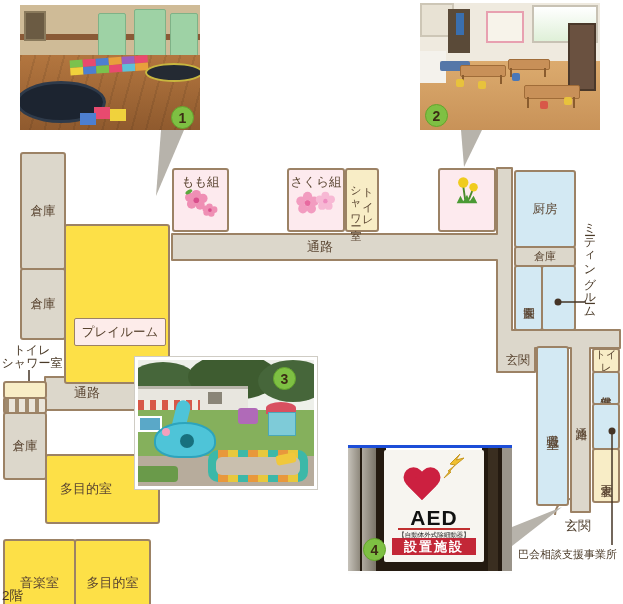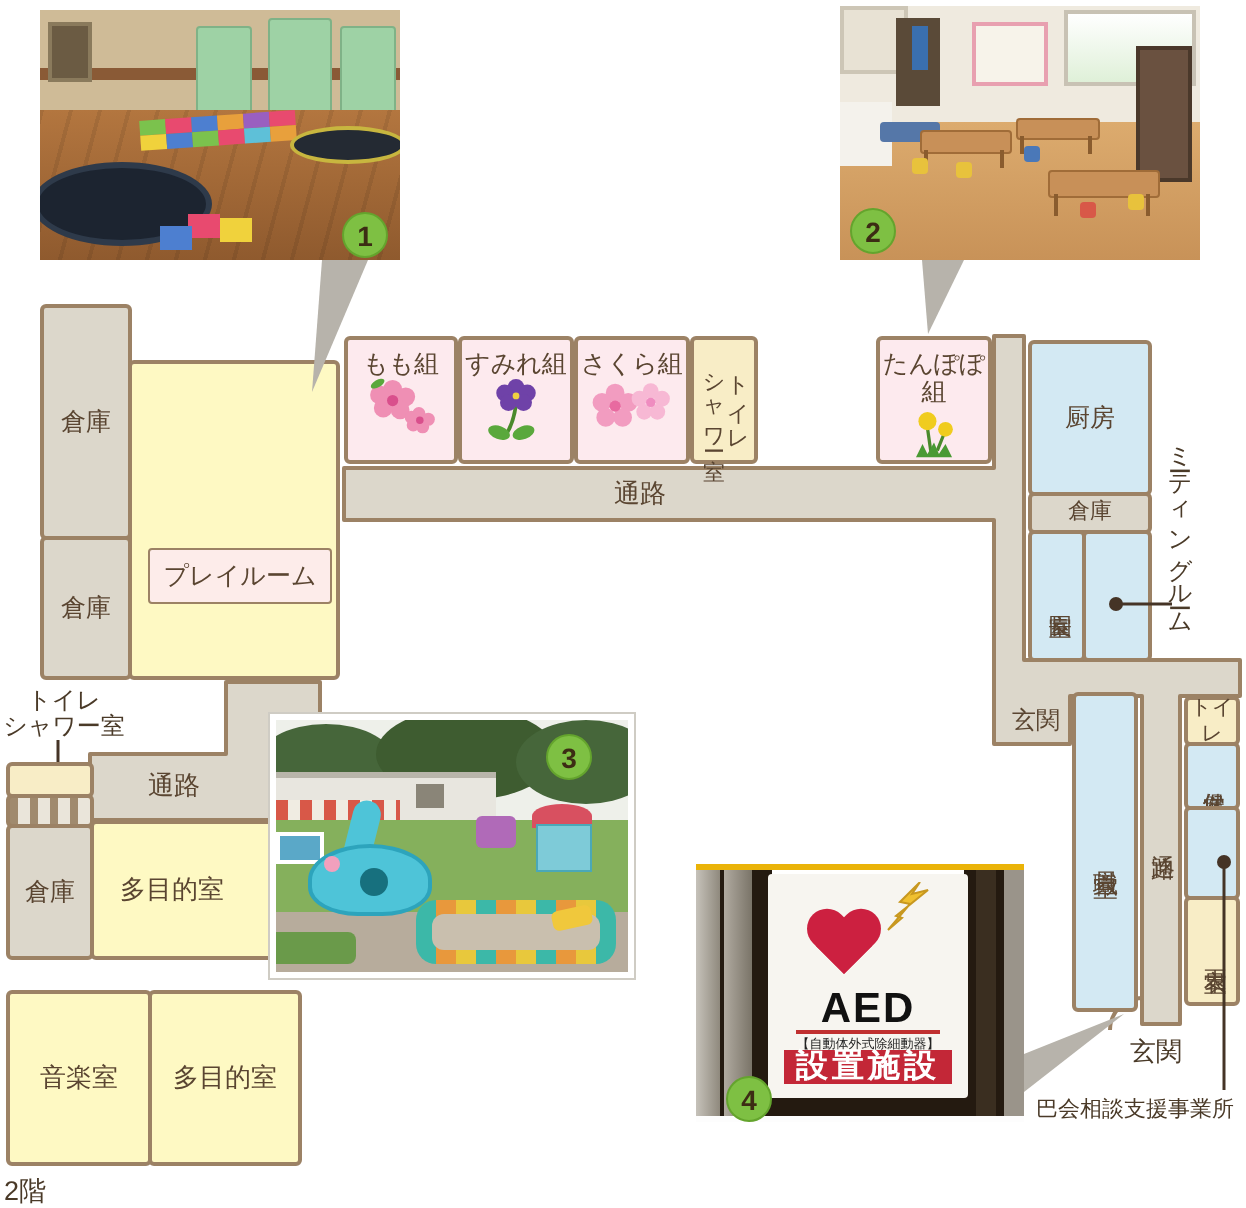--- a/index.html
+++ b/index.html
@@ -4,21 +4,21 @@
 <style>
   html,body{margin:0;padding:0;background:#ffffff;}
   .stage{position:relative;width:623px;height:604px;background:#fff;overflow:hidden;
          font-family:"Liberation Sans","DejaVu Sans",sans-serif;color:#5a4531;}
   svg.layer{position:absolute;left:0;top:0;}
   
   .room{position:absolute;box-sizing:border-box;border:2px solid #9c8265;border-radius:3px;
         display:flex;align-items:center;justify-content:center;text-align:center;
         font-size:12.5px;line-height:1.15;color:#5a4531;z-index:2;}
   .gray{background:#dcd7cb;}
-  .pink{background:#fef9c3;}
+  .pink{background:#fde047;margin-top:44px;}
   .pinkc{background:#fdeaee;}
   .yellow{background:#f8edc6;}
   .blue{background:#d3e9f3;}
   .vert{writing-mode:vertical-rl;text-orientation:upright;letter-spacing:1px;}
   .prelines{white-space:pre-line;}
   .corridor-label{position:absolute;z-index:2;font-size:13px;display:flex;align-items:center;justify-content:center;}
   .freelabel{position:absolute;z-index:3;font-size:12.5px;color:#4a3a28;}
   .classroom{flex-direction:column;justify-content:flex-start;padding-top:5px;gap:0;}
   .playroom-tag{position:absolute;left:8px;top:92px;width:90px;height:26px;border:1.5px solid #9c8265;
                 border-radius:2px;display:flex;align-items:center;justify-content:center;font-size:12.5px;background:#fdecea;}
@@ -52,21 +52,21 @@
   .p3-dirt{left:0;top:96px;width:100%;height:30px;background:#b7ac9c;}
   .p3-tree{position:absolute;background:#46663a;border-radius:50%;}
   
   .p4-bg{left:0;top:0;width:100%;height:100%;background:#241a10;}
   .p4-sign{left:36px;top:2px;width:100px;height:112px;background:#f7f5f0;border-radius:2px;z-index:2;}
   .p4-heart{left:28px;top:18px;width:40px;height:36px;}
   .p4-heart:before,.p4-heart:after{content:"";position:absolute;width:20px;height:32px;border-radius:20px 20px 0 0;
      background:#cc2040;left:10px;transform:rotate(-45deg);transform-origin:0 100%;}
   .p4-heart:after{left:-10px;transform:rotate(45deg);transform-origin:100% 100%;}
   .p4-band{left:8px;top:88px;width:84px;height:17px;background:#c32737;color:#fff;font-weight:bold;
-           font-size:16px;display:flex;align-items:center;justify-content:center;letter-spacing:2px;}
+           font-size:13px;display:flex;align-items:center;justify-content:center;letter-spacing:2px;}
 </style>
 </head>
 <body>
 
 <div class="stage">
 
   <svg class="layer" width="623" height="604" style="z-index:1">
     <polygon points="172,234 497,234 497,168 512,168 512,330 620,330 620,348 590,348 590,512 571,512 571,348 535,348 535,372 497,372 497,260 172,260" fill="#dcd7cb" stroke="#9c8265" stroke-width="2" stroke-linejoin="round"></polygon>
     <polygon points="113,341 160,341 160,410 45,410 45,377 113,377" fill="#dcd7cb" stroke="#9c8265" stroke-width="2" stroke-linejoin="round"></polygon>
     <path d="M 571 499 A 16 16 0 0 0 555 515" fill="none" stroke="#9c8265" stroke-width="2"></path>
@@ -97,36 +97,20 @@
       <g fill="#ef8fb4">
           <circle cx="28" cy="19" r="3.5"></circle>
           <circle cx="33" cy="22" r="3.5"></circle>
           <circle cx="30" cy="26" r="3.5"></circle>
           <circle cx="25" cy="25" r="3.5"></circle>
           <circle cx="24" cy="21" r="3.5"></circle>
         </g>
       <circle cx="28.5" cy="22.5" r="2" fill="#d94f8c"></circle>
     </svg>
     </div>
-  <div class="room pinkc classroom" style="left:229px;top:168px;width:58px;height:64px">
-    <span>すみれ組</span>
-    <svg width="36" height="32" viewBox="0 0 38 34">
-      <path d="M19 14 C18 22 16 27 13 31" stroke="#4a8a2c" stroke-width="2" fill="none"></path>
-      <ellipse cx="10" cy="29" rx="6" ry="3.5" fill="#5aa83c" transform="rotate(20 10 29)"></ellipse>
-      <ellipse cx="23" cy="29" rx="6" ry="3.5" fill="#5aa83c" transform="rotate(-20 23 29)"></ellipse>
-      <g fill="#6f42a8">
-          <circle cx="19" cy="5" r="4.5"></circle>
-          <circle cx="13" cy="8" r="4.5"></circle>
-          <circle cx="25" cy="8" r="4.5"></circle>
-          <circle cx="15" cy="13" r="4.5"></circle>
-          <circle cx="23" cy="13" r="4.5"></circle>
-        </g>
-      <circle cx="19" cy="9.5" r="1.8" fill="#f0d040"></circle>
-    </svg>
-    </div>
   <div class="room pinkc classroom" style="left:287px;top:168px;width:58px;height:64px">
     <svg style="position:absolute" width="0" height="0"></svg>
     <span>さくら組</span>
     <svg width="40" height="30" viewBox="0 0 42 32">
       <g fill="#f29cc0">
           <circle cx="12" cy="8" r="5"></circle>
           <circle cx="19" cy="13" r="5"></circle>
           <circle cx="16" cy="21" r="5"></circle>
           <circle cx="7" cy="21" r="5"></circle>
           <circle cx="5" cy="13" r="5"></circle>
@@ -140,21 +124,20 @@
           <circle cx="25" cy="11" r="4.2"></circle>
         </g>
       <circle cx="31" cy="13" r="2.5" fill="#ef8cc0"></circle>
     </svg>
     </div>
   <div class="room yellow" style="left:345px;top:168px;width:34px;height:64px;font-size:11px">
     <span class="vert prelines" style="line-height:12px">トイレ
 シャワー室</span>
     </div>
   <div class="room pinkc classroom" style="left:438px;top:168px;width:58px;height:64px">
-    <span>たんぽぽ組</span>
     <svg width="36" height="30" viewBox="0 0 38 32">
       <path d="M15 12 L17 26 M25 16 L21 26" stroke="#4a8a2c" stroke-width="2" fill="none"></path>
       <circle cx="15" cy="8" r="5.5" fill="#f0cc1e"></circle>
         <circle cx="26" cy="13" r="4.5" fill="#f0cc1e"></circle>
       <path d="M8 30 L12 22 L15 28 L19 21 L22 28 L26 22 L30 30 Z" fill="#4a9a34"></path>
     </svg>
     </div>
 
   <div class="corridor-label" style="left:290px;top:236px;width:60px;height:22px">通路</div>
   <div class="corridor-label" style="left:500px;top:350px;width:36px;height:20px;font-size:12px">玄関</div>
@@ -283,21 +266,21 @@
     <div class="abs" style="left:24px;top:68px;width:8px;height:8px;background:#f2a0bd;border-radius:50%"></div>
     <div class="abs" style="left:128px;top:42px;width:30px;height:12px;background:#d85060;border-radius:50% 50% 0 0"></div>
     <div class="abs" style="left:130px;top:52px;width:26px;height:22px;background:#7ecbd8;border:1px solid #4aa8b8"></div>
     <div class="abs" style="left:100px;top:48px;width:20px;height:16px;background:#b06ab8;border-radius:3px"></div>
     <div class="abs" style="left:70px;top:90px;width:100px;height:32px;border-radius:10px;background:repeating-linear-gradient(90deg,#3cb8a8 0 10px,#e8983c 10px 20px,#e8c83c 20px 30px)"></div>
     <div class="abs" style="left:78px;top:97px;width:84px;height:18px;border-radius:6px;background:#c9bfae"></div>
     <div class="abs" style="left:138px;top:94px;width:20px;height:10px;background:#f0c83c;border-radius:3px;transform:rotate(-12deg)"></div>
     <div class="abs" style="left:-4px;top:106px;width:44px;height:16px;background:#6a9a4a;border-radius:4px"></div>
   </div>
 
-  <div class="photo" style="left:348px;top:432px;width:164px;height:123px;border-top:3px solid #eab308;border-bottom:3px solid #fdfdfd">
+  <div class="photo" style="left:348px;top:445px;width:164px;height:123px;border-top:3px solid #1d4ed8;border-bottom:3px solid #fdfdfd">
     <div class="abs p4-bg"></div>
     <div class="abs" style="left:0;top:0;width:12px;height:100%;background:linear-gradient(90deg,#c6c2ba,#8f897d)"></div>
     <div class="abs" style="left:14px;top:0;width:14px;height:100%;background:linear-gradient(90deg,#b0aaa0,#7a7468)"></div>
     <div class="abs" style="left:140px;top:0;width:10px;height:100%;background:#3a2e20"></div>
     <div class="abs" style="left:154px;top:0;width:10px;height:100%;background:#9a948a"></div>
     <div class="abs" style="left:38px;top:0;width:96px;height:10px;background:#ffffff;color:#1a4fa0;font-weight:bold;font-style:italic;font-size:8.5px;display:flex;align-items:center;justify-content:center;letter-spacing:2px;z-index:2">SECOM</div>
     <div class="abs p4-sign">
       <div class="abs p4-heart"></div>
       <svg class="abs" style="left:54px;top:4px" width="30" height="30" viewBox="0 0 30 30">
         <polygon points="22,0 12,10 17,11 6,24 13,18 10,17 26,4 18,6" fill="#f0c030" stroke="#c89820" stroke-width="1"></polygon>

